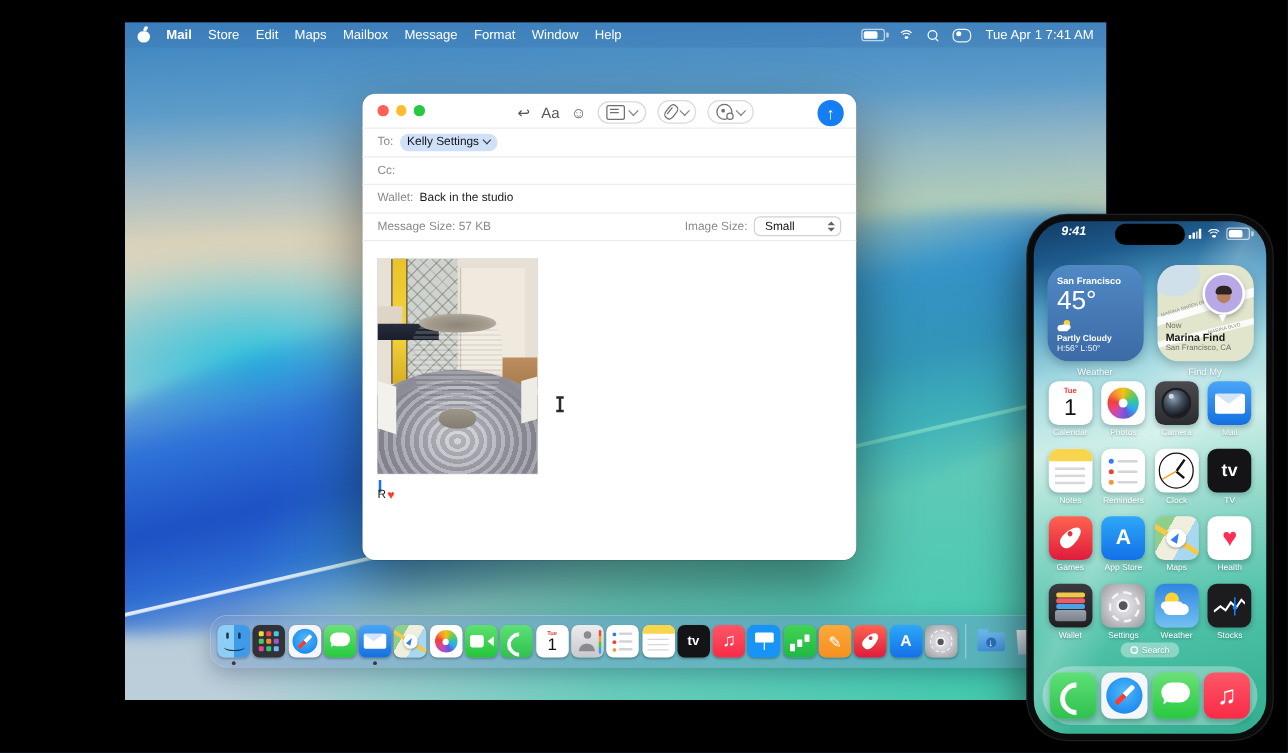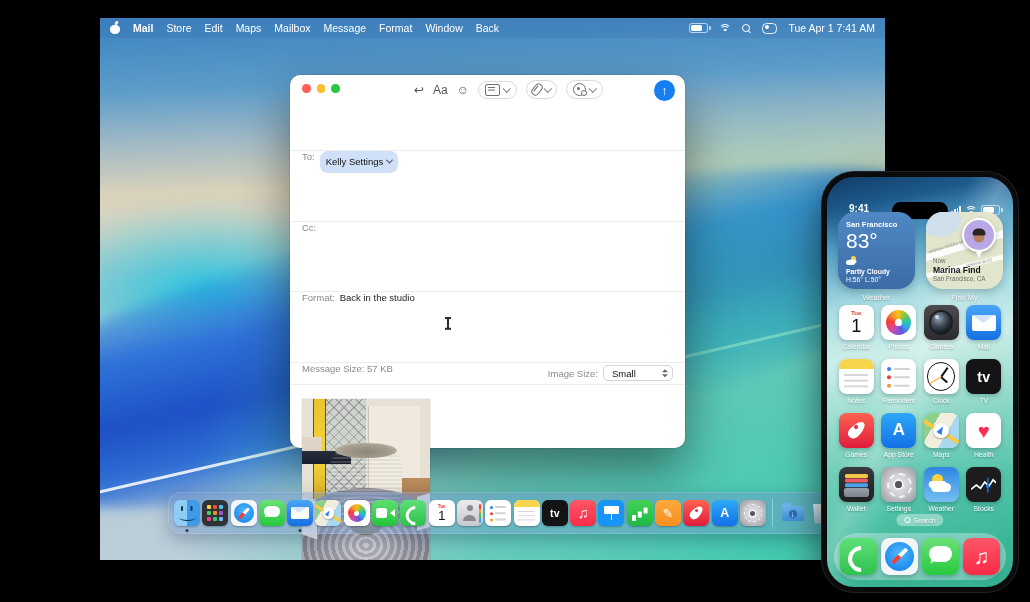--- a/index.html
+++ b/index.html
@@ -54,21 +54,21 @@
   .chev{width:4.5px;height:4.5px;border-right:1.3px solid #86868b;border-bottom:1.3px solid #86868b;transform:rotate(45deg) translate(-1px,-1px);}
   .hf{position:relative;width:13px;height:10px;border:1.2px solid #6e6e73;border-radius:2px;}
   .hf::before{content:'';position:absolute;left:2px;top:2px;width:7px;height:1.2px;background:#6e6e73;box-shadow:0 2.6px 0 #6e6e73;}
   .clip{position:relative;width:6px;height:11px;border:1.2px solid #6e6e73;border-radius:3px/4.5px;transform:rotate(38deg);}
   .clip::before{content:'';position:absolute;left:1.1px;top:2px;width:1.2px;height:7px;background:#6e6e73;}
   .cam2{position:relative;width:11px;height:11px;border:1.2px solid #6e6e73;border-radius:50%;}
   .cam2::before{content:'';position:absolute;left:3px;top:3px;width:3px;height:3px;border-radius:50%;background:#6e6e73;}
   .cam2::after{content:'';position:absolute;right:-2px;bottom:-1px;width:4px;height:4px;border-radius:50%;background:#fff;border:1px solid #6e6e73;}
   .send{position:absolute;right:10px;top:5px;width:21px;height:21px;border-radius:50%;background:#157ef3;
     color:#fff;font-size:13px;font-weight:700;display:flex;align-items:center;justify-content:center;}
-  .mw-row{display:flex;gap:5px;height:21.5px;padding:0 12px;border-top:1px solid #ededf0;margin-top:48px;}
+  .mw-row{display:flex;align-items:center;gap:5px;height:21.5px;padding:0 12px;border-top:1px solid #ededf0;}
   .mw-label{color:#8a8a8e;}
   .pill{display:flex;align-items:center;gap:4px;background:#cfe0f8;border-radius:8px;padding:1.5px 6px;color:#111;}
   .pill .chev{border-color:#3c3c43;width:4px;height:4px;}
   .mw-size-row{justify-content:space-between;}
   .img-size{display:flex;align-items:center;gap:5px;}
   .select{position:relative;display:flex;align-items:center;border:1px solid #d2d2d7;border-radius:5px;padding:1.5px 18px 1.5px 8px;min-width:42px;color:#111;}
   .stepper{position:absolute;right:4px;top:50%;transform:translateY(-50%);display:flex;flex-direction:column;gap:1.5px;}
   .stepper i{width:0;height:0;border-left:3px solid transparent;border-right:3px solid transparent;}
   .stepper .up{border-bottom:3.5px solid #636366;}
   .stepper .dn{border-top:3.5px solid #636366;}
@@ -223,28 +223,28 @@
     box-shadow:-0.25em -0.22em 0 -0.08em #fff;}
   .i-stocks{background:#1c1c1e;display:flex;align-items:center;justify-content:center;}
   .i-stocks svg{width:72%;height:52%;}
 
   
   .iphone{position:absolute;left:822px;top:172px;width:196px;height:420px;background:#0b0b0c;border-radius:32px;
     box-shadow:0 0 0 1px #1f2022,0 18px 40px rgba(0,0,0,0.6);}
   .ip-screen{position:absolute;inset:5px;border-radius:27px;overflow:hidden;
     background:linear-gradient(168deg,#123c66 0%,#1d5a8c 8%,#4f9cc4 16%,#a8dce2 30%,#cdeee8 42%,#8fd8c8 58%,#52c3aa 75%,#3bb598 90%,#35ad92 100%);}
   .ip-screen::before{content:'';position:absolute;inset:0;background:linear-gradient(115deg,transparent 38%,rgba(255,255,255,0.22) 47%,transparent 58%);}
-  .ip-status{position:absolute;left:0;right:0;top:25px;height:16px;color:#fff;}
+  .ip-status{position:absolute;left:0;right:0;top:2px;height:16px;color:#fff;font-style:italic;}
   .ip-time{position:absolute;left:22px;top:1px;font-size:10px;font-weight:700;}
   .island{position:absolute;left:50%;top:0;transform:translateX(-50%);width:56px;height:17px;border-radius:9px;background:#000;}
   .ip-sbicons{position:absolute;right:13px;top:3px;display:flex;align-items:center;gap:4px;}
   .sig{display:flex;align-items:flex-end;gap:1px;height:8px;}
   .sig i{width:1.7px;background:#fff;border-radius:0.5px;}
   .sig i:nth-child(1){height:3px;}.sig i:nth-child(2){height:4.6px;}.sig i:nth-child(3){height:6.2px;}.sig i:nth-child(4){height:7.8px;}
-  .ip-widgets{position:absolute;top:35px;left:11px;right:11px;display:flex;gap:11px;}
+  .ip-widgets{position:absolute;top:35px;left:11px;right:11px;display:flex;gap:11px;justify-content:center;}
   .widget{width:77px;}
   .w-card{position:relative;width:77px;height:77px;border-radius:17px;overflow:hidden;box-shadow:0 3px 8px rgba(0,30,40,0.25);}
   .w-label{margin-top:4px;text-align:center;font-size:7.5px;color:#fff;text-shadow:0 1px 2px rgba(0,40,60,0.4);}
   .w-weather{background:linear-gradient(180deg,#5089c4,#3c6ba6);color:#fff;padding:8px 8px 0;box-sizing:border-box;}
   .ww-city{font-size:7.5px;font-weight:600;}
   .ww-temp{font-size:21px;font-weight:300;line-height:1.1;}
   .ww-icon{position:relative;width:12px;height:8px;margin:6px 0 2px;}
   .ww-icon::before{content:'';position:absolute;left:5px;top:-2px;width:5px;height:5px;border-radius:50%;background:#ffd338;}
   .ww-icon::after{content:'';position:absolute;left:0;top:2px;width:9px;height:5px;border-radius:3px;background:#fff;box-shadow:2px -1px 0 -0.5px #eef3f8;}
   .ww-cond{font-size:6.8px;font-weight:600;}
@@ -295,21 +295,21 @@
       <div class="mb-left">
         <span class="apple"></span>
         <span class="mb-item mb-app">Mail</span>
         <span class="mb-item">Store</span>
         <span class="mb-item">Edit</span>
         <span class="mb-item">Maps</span>
         <span class="mb-item">Mailbox</span>
         <span class="mb-item">Message</span>
         <span class="mb-item">Format</span>
         <span class="mb-item">Window</span>
-        <span class="mb-item">Back</span>
+        <span class="mb-item">Help</span>
       </div>
       <div class="mb-right">
         <span class="batt">
             <i></i>
           </span>
         <span class="wifi">
             <i></i>
             <i></i>
             <i></i>
           </span>
@@ -352,21 +352,21 @@
         <span class="mw-label">To:</span>
         <span class="pill">
           <span>Kelly Settings</span>
           <span class="chev"></span>
         </span>
       </div>
       <div class="mw-row">
         <span class="mw-label">Cc:</span>
       </div>
       <div class="mw-row">
-        <span class="mw-label">Format:</span>
+        <span class="mw-label">Wallet:</span>
         <span>Back in the studio</span>
       </div>
       <div class="mw-row mw-size-row">
         <span class="mw-label">Message Size: 57 KB</span>
         <span class="img-size">
           <span class="mw-label">Image Size:</span>
           <span class="select">
             <span>Small</span>
             <span class="stepper">
                 <i class="up"></i>
@@ -520,21 +520,21 @@
           <span class="batt">
               <i></i>
             </span>
         </span>
       </div>
 
       <div class="ip-widgets">
         <div class="widget">
           <div class="w-card w-weather">
             <div class="ww-city">San Francisco</div>
-            <div class="ww-temp">83°</div>
+            <div class="ww-temp">45°</div>
             <div class="ww-icon"></div>
             <div class="ww-cond">Partly Cloudy</div>
             <div class="ww-hilo">H:56° L:50°</div>
           </div>
           <div class="w-label">Weather</div>
         </div>
         <div class="widget">
           <div class="w-card w-findmy">
             <div class="fm-water"></div>
             <div class="fm-road1"></div>

